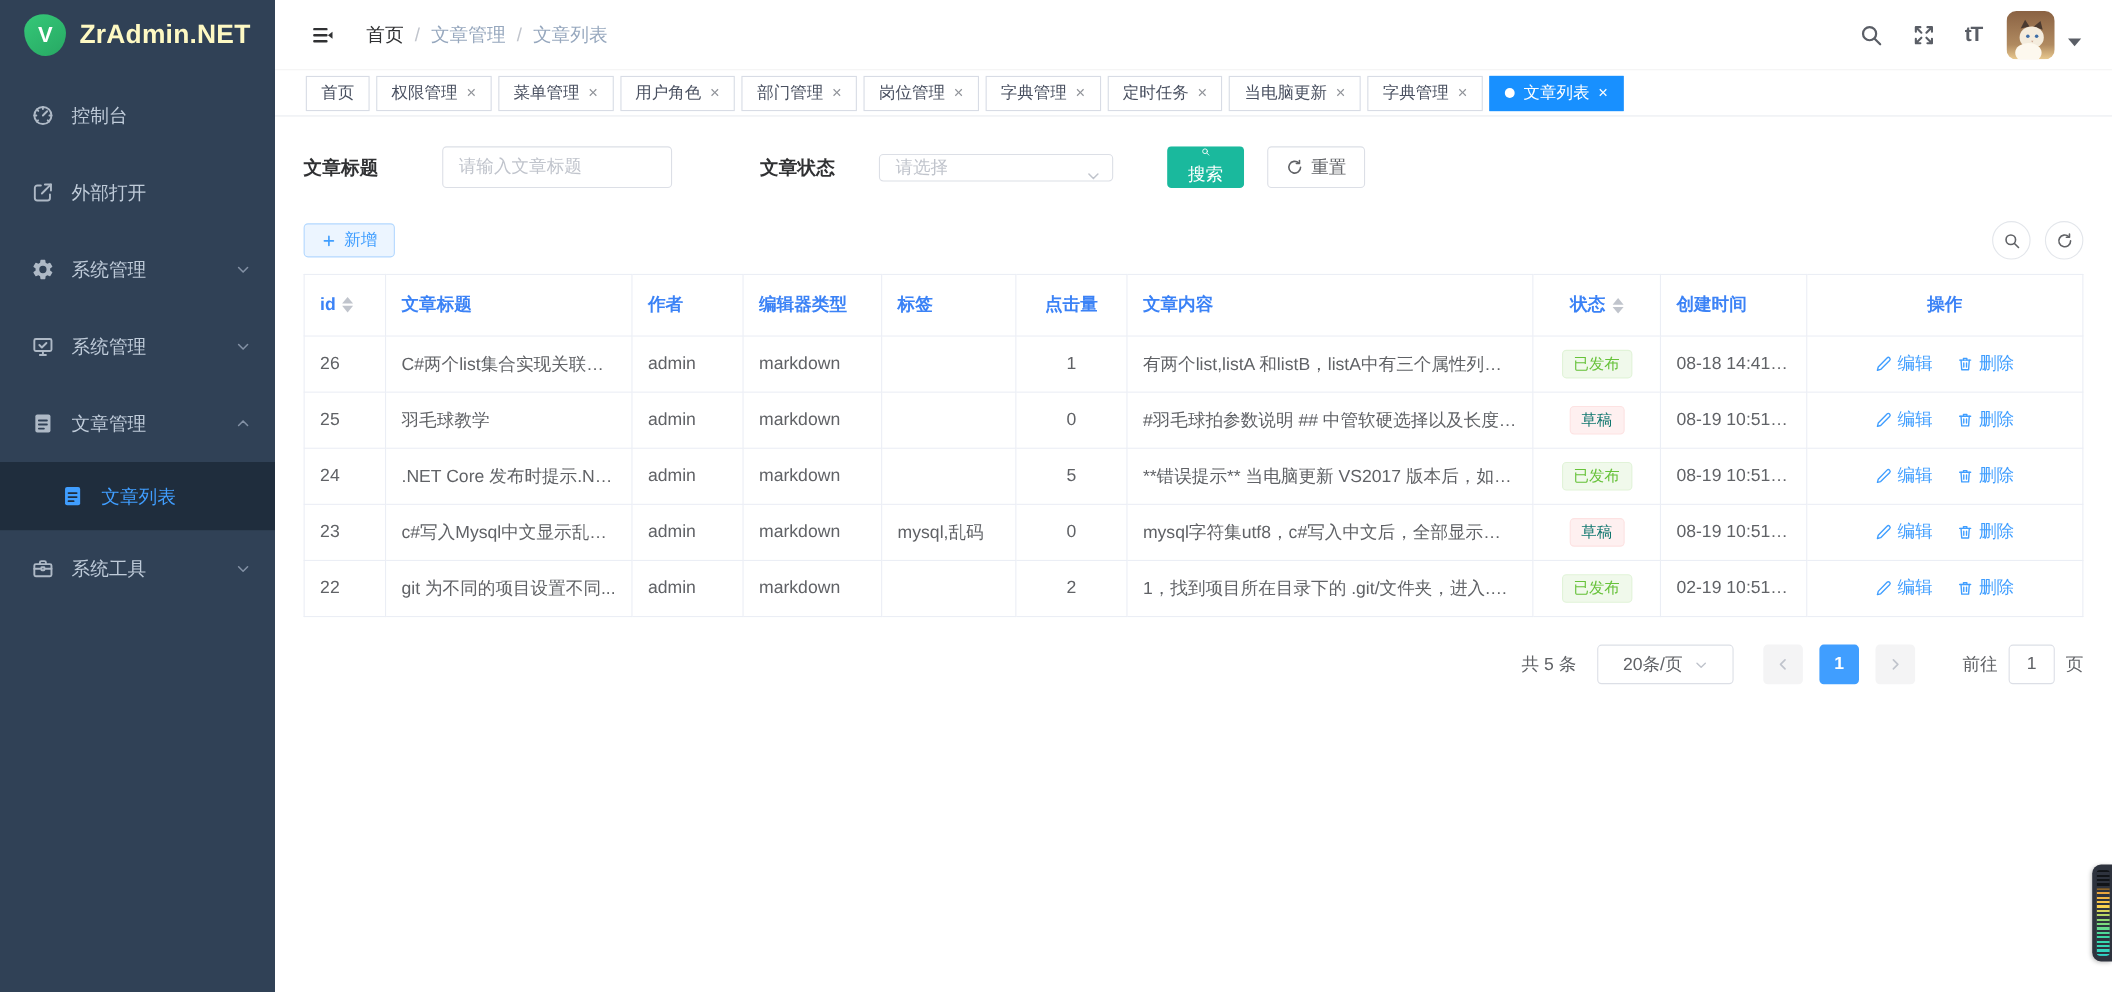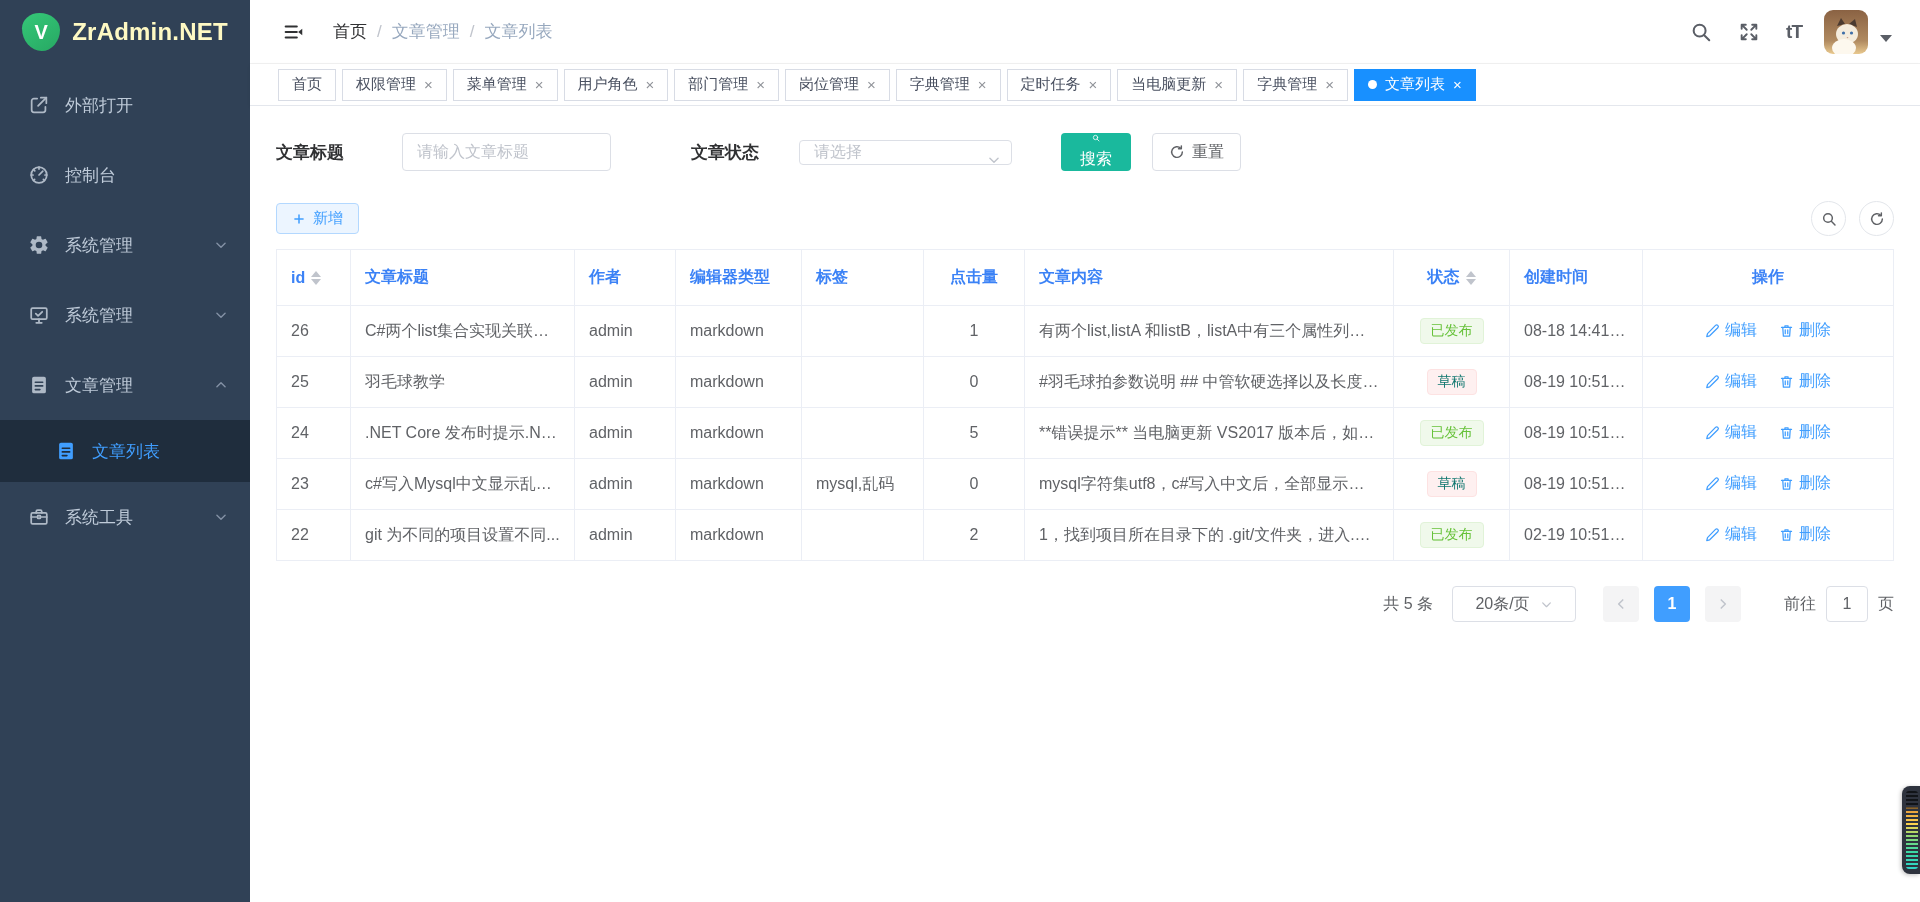--- a/index.html
+++ b/index.html
@@ -149,37 +149,37 @@
   <aside class="sidebar">
     <div class="logo">
       <span class="logo-mark">
           <i>V</i>
         </span>
       <span class="logo-text">ZrAdmin.NET</span>
     </div>
     <nav class="menu">
         <div class="menu-item">
           <span class="mi-icon">
+            <svg viewBox="0 0 24 24" fill="none" stroke="currentColor" stroke-width="1.9" stroke-linecap="round">
+              <circle cx="12" cy="12" r="8.5"></circle>
+              <path d="M12 12l4.2-4.2"></path>
+              <path d="M12 3.5v2M3.5 12h2M18.5 12h2M6 6l1.4 1.4M18 18l-1.2-1.2M6 18l1.2-1.2"></path>
+            </svg>
+          </span>
+          <span class="mi-label">控制台</span>
+        </div>
+        <div class="menu-item">
+          <span class="mi-icon">
             <svg viewBox="0 0 24 24" fill="none" stroke="currentColor" stroke-width="1.9" stroke-linecap="round" stroke-linejoin="round">
               <path d="M10 5H6.5A2.5 2.5 0 0 0 4 7.5v10A2.5 2.5 0 0 0 6.5 20h10a2.5 2.5 0 0 0 2.5-2.5V14"></path>
               <path d="M14 4h6v6"></path>
               <path d="M20 4l-9 9"></path>
             </svg>
           </span>
           <span class="mi-label">外部打开</span>
-        </div>
-        <div class="menu-item">
-          <span class="mi-icon">
-            <svg viewBox="0 0 24 24" fill="none" stroke="currentColor" stroke-width="1.9" stroke-linecap="round">
-              <circle cx="12" cy="12" r="8.5"></circle>
-              <path d="M12 12l4.2-4.2"></path>
-              <path d="M12 3.5v2M3.5 12h2M18.5 12h2M6 6l1.4 1.4M18 18l-1.2-1.2M6 18l1.2-1.2"></path>
-            </svg>
-          </span>
-          <span class="mi-label">控制台</span>
         </div>
         <div class="menu-item">
           <span class="mi-icon">
             <svg viewBox="0 0 24 24" fill="currentColor">
               <path d="M19.14,12.94a7.07,7.07 0 0,0 .06-.94 7.07,7.07 0 0,0-.06-.94l2.03-1.58a.5.5 0 0,0 .12-.64l-1.92-3.32a.5.5 0 0,0-.61-.22l-2.39.96a7.3,7.3 0 0,0-1.62-.94l-.36-2.54a.5.5 0 0,0-.5-.42h-3.84a.5.5 0 0,0-.5.42l-.36,2.54a7.3,7.3 0 0,0-1.62.94l-2.39-.96a.5.5 0 0,0-.61.22L2.65,8.84a.5.5 0 0,0 .12.64l2.03,1.58a7.07,7.07 0 0,0 0,1.88l-2.03,1.58a.5.5 0 0,0-.12.64l1.92,3.32c.14.24.42.34.61.22l2.39-.96c.5.38 1.03.7 1.62.94l.36,2.54a.5.5 0 0,0 .5.42h3.84a.5.5 0 0,0 .5-.42l.36-2.54a7.3,7.3 0 0,0 1.62-.94l2.39.96c.23.09.47 0 .61-.22l1.92-3.32a.5.5 0 0,0-.12-.64zM12,15.6A3.6,3.6 0 1,1 15.6,12 3.6,3.6 0 0,1 12,15.6z"></path>
             </svg>
           </span>
           <span class="mi-label">系统管理</span>
           <span class="mi-chevron down">
             <svg viewBox="0 0 24 24" fill="none" stroke="currentColor" stroke-width="2.4" stroke-linecap="round" stroke-linejoin="round">

